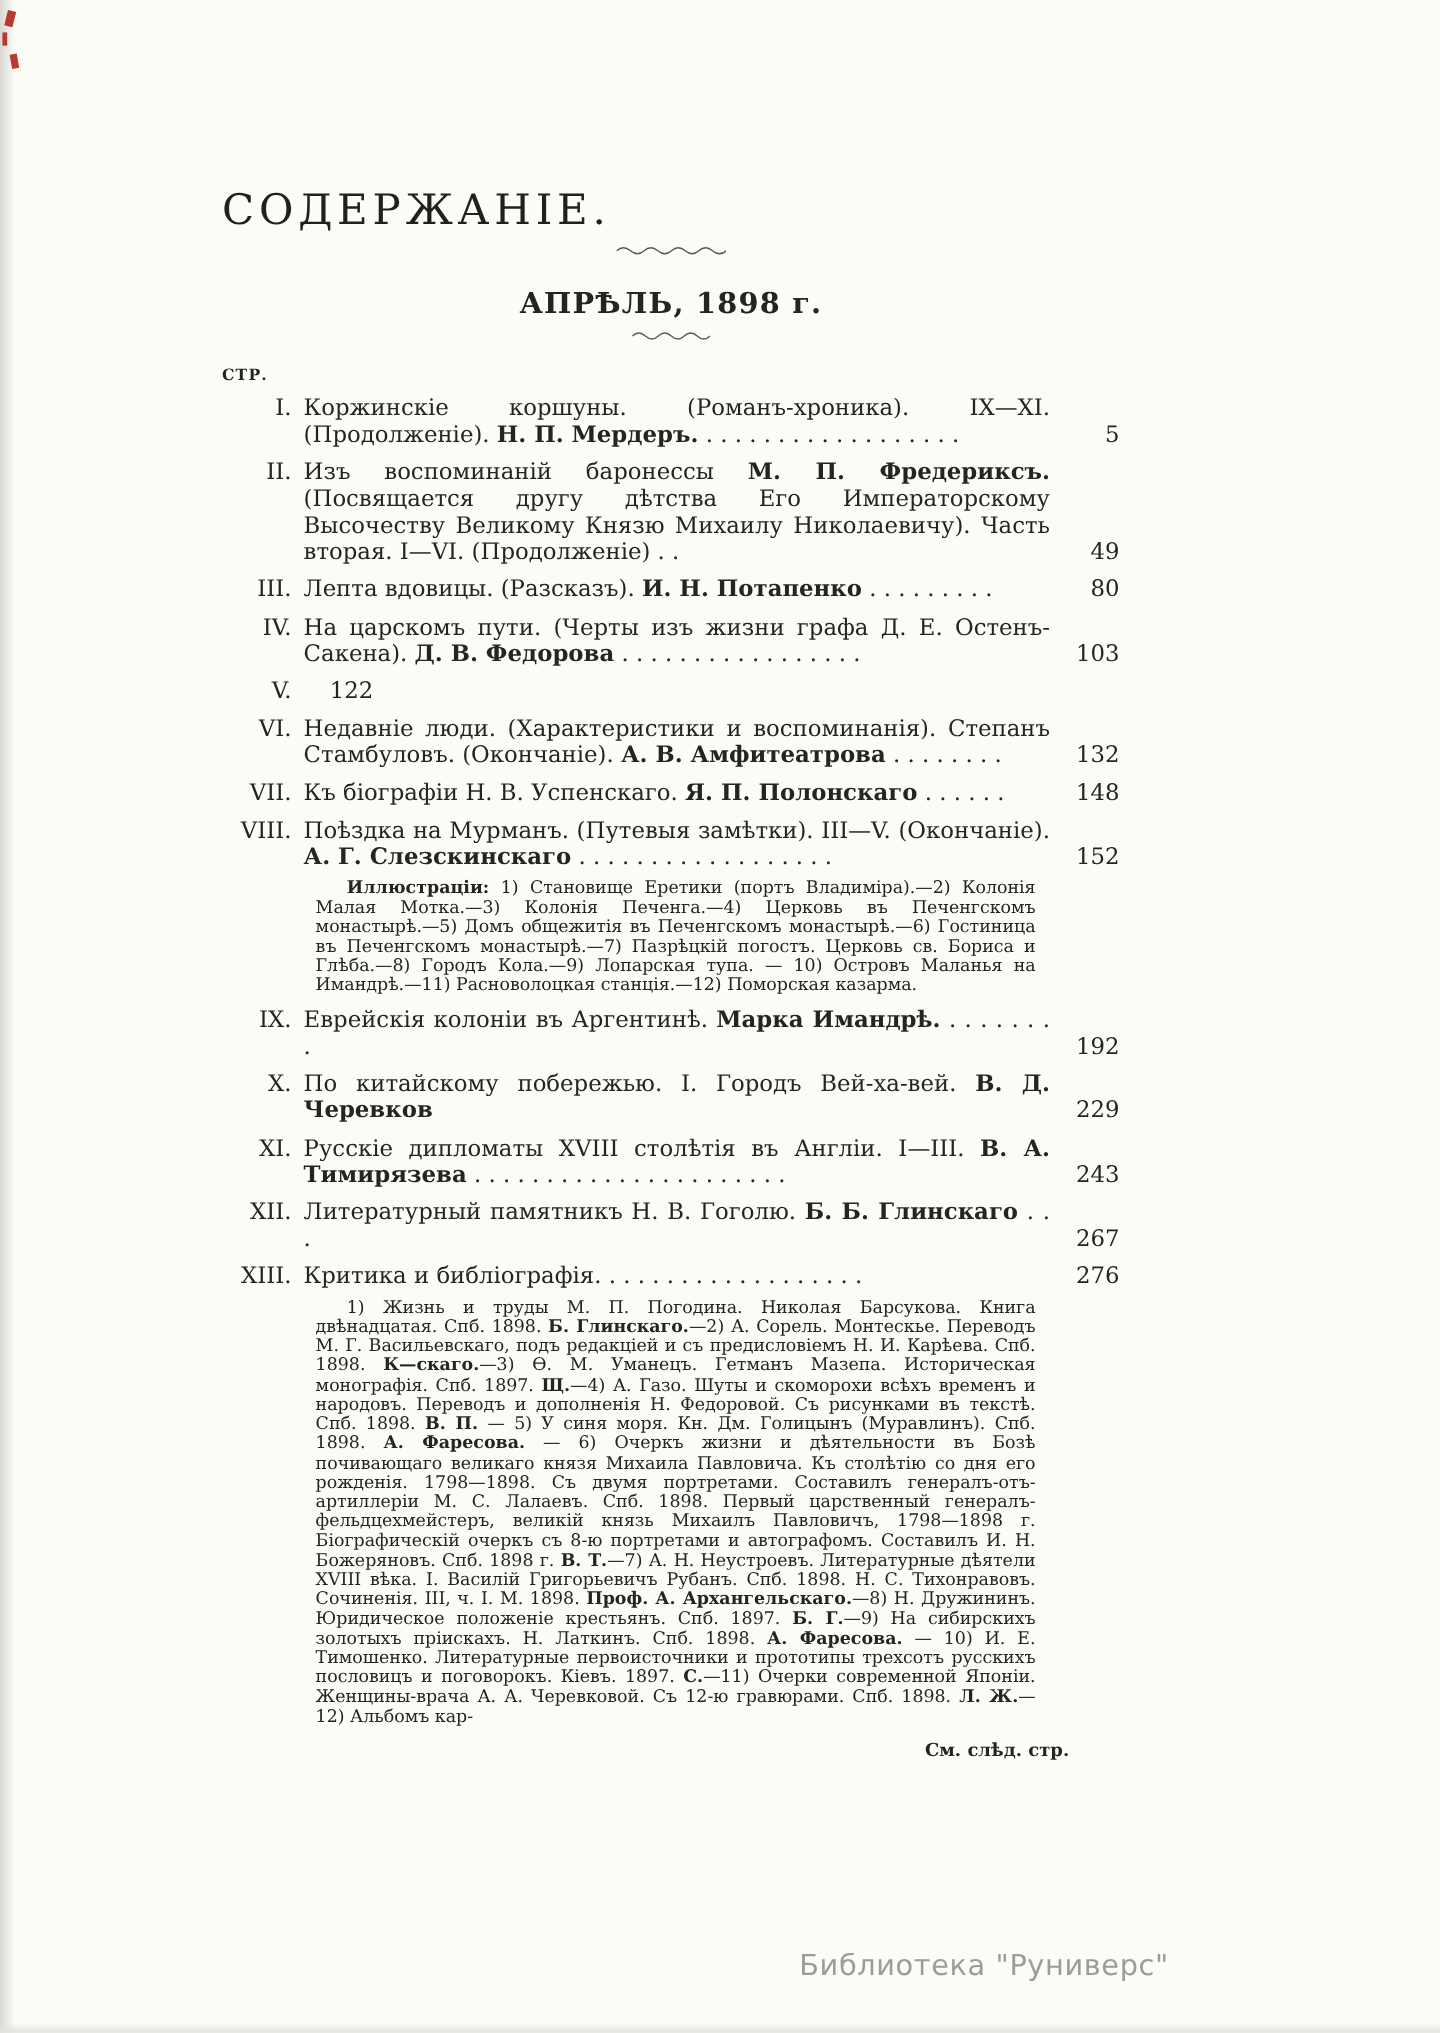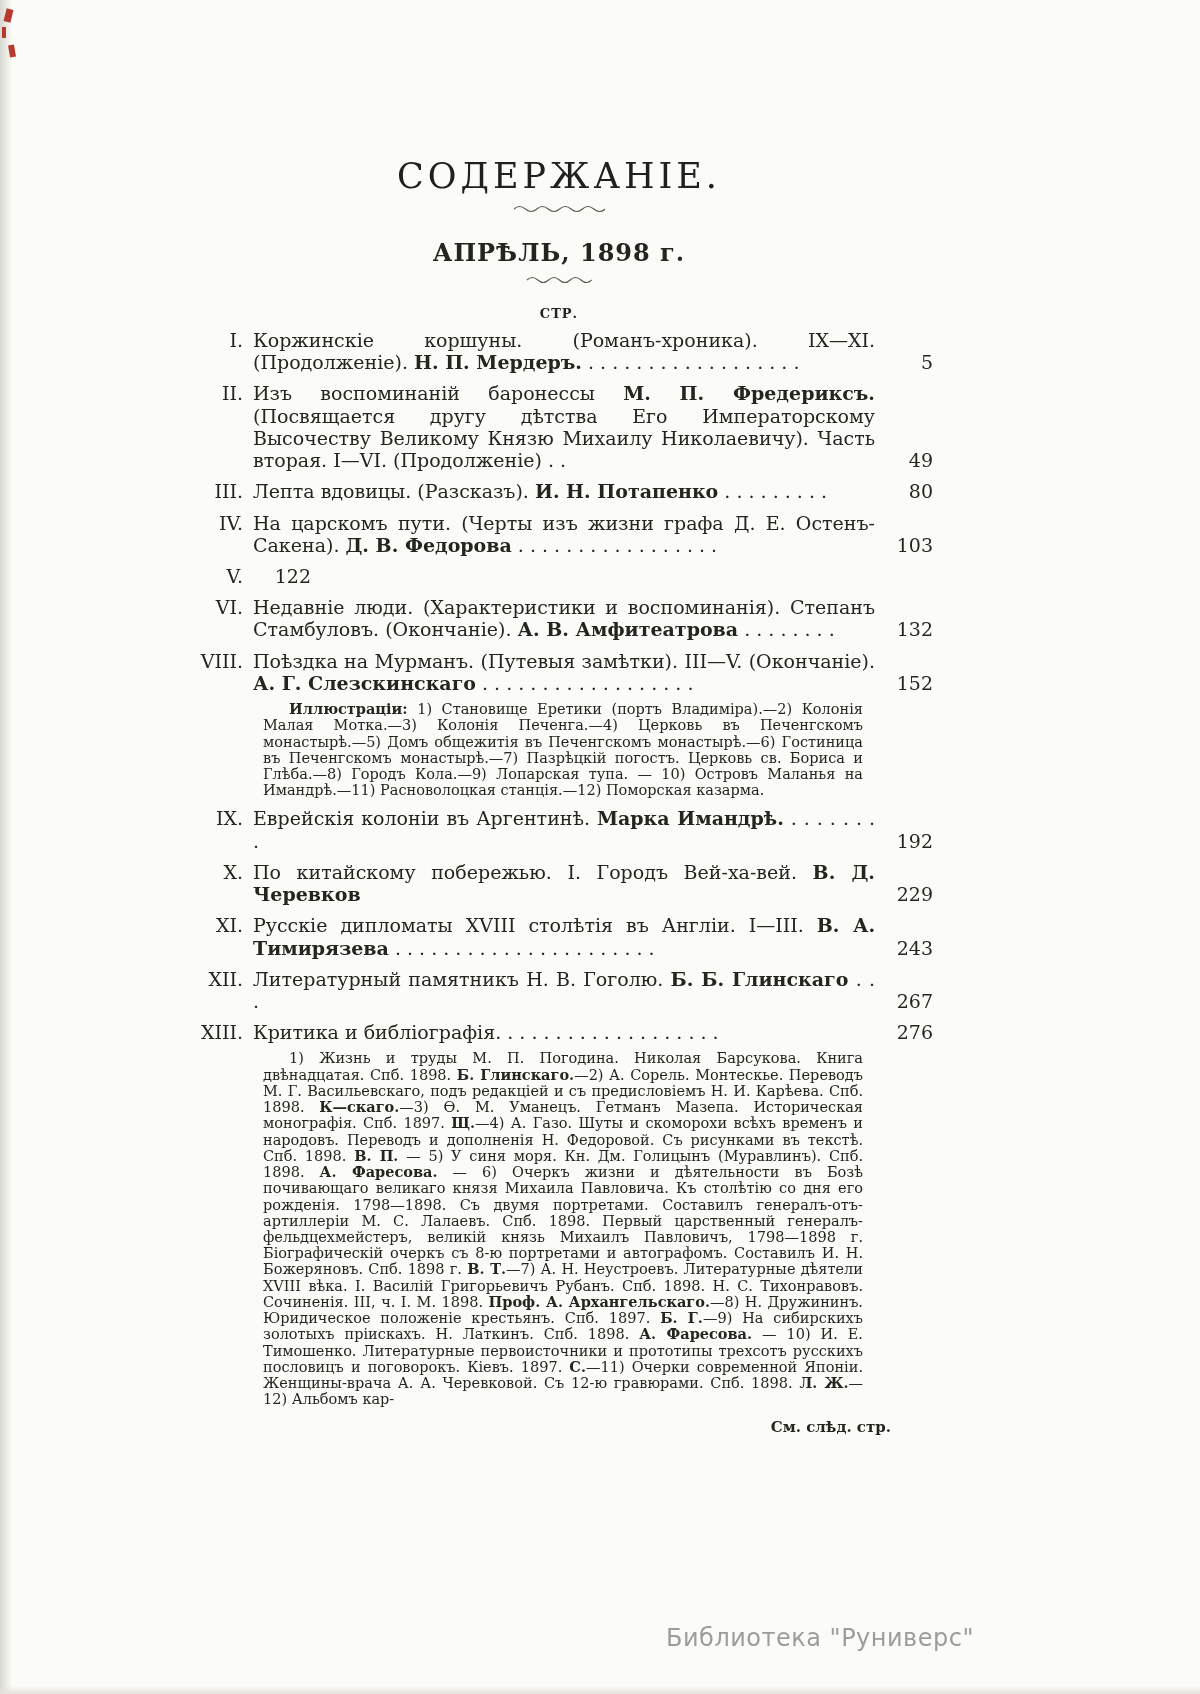--- a/index.html
+++ b/index.html
@@ -13,24 +13,24 @@
     background:linear-gradient(to right,#d8d7d1,rgba(216,215,209,0));}
   .page-edge-bottom{position:absolute;left:0;bottom:0;width:100%;height:8px;
     background:linear-gradient(to top,#e3e2dc,rgba(227,226,220,0));}
   .scan-mark{position:absolute;background:#b8392e;}
   .mark1{left:5px;top:9px;width:7px;height:13px;transform:rotate(14deg);}
   .mark2{left:2px;top:27px;width:4px;height:11px;}
   .mark3{left:9px;top:45px;width:6px;height:12px;transform:rotate(-10deg);}
 
   .content{position:absolute;left:185px;top:156px;width:748px;}
 
-  .title{text-align:center;font-size:35px;letter-spacing:4px;font-weight:400;color:#21201c;}
+  .title{font-size:35px;letter-spacing:4px;font-weight:400;color:#21201c;}
   .orn{display:block;margin:8px auto 0 auto;}
   .subtitle{text-align:center;font-size:24px;font-weight:700;margin-top:24px;letter-spacing:1px;}
-  .str-header{text-align:center;font-size:13px;font-weight:700;letter-spacing:1px;margin-top:22px;line-height:1;}
+  .str-header{text-align:left;font-size:13px;font-weight:700;letter-spacing:1px;margin-top:22px;line-height:1;}
 
   .toc{margin-top:2px;}
   .entry{display:flex;align-items:flex-end;margin-top:9px;font-size:19px;line-height:1.17;}
   .num{width:58px;flex:none;text-align:right;padding-right:10px;align-self:flex-start;}
   .ebody{flex:1;text-align:justify;}
   .pg{width:58px;flex:none;text-align:right;}
   .bold{font-weight:700;}
   .note{margin:7px 0 3px 78px;width:600px;font-size:14.5px;line-height:1.12;
     text-align:justify;text-indent:26px;}
 
@@ -88,20 +88,25 @@
       <div class="entry">
         <div class="num">V.</div>
         <div class="pg">122</div>
       </div>
       <div class="entry">
         <div class="num">VI.</div>
         <div class="ebody"><span>Недавніе люди. (Характеристики и воспоминанія). Степанъ Стамбуловъ. (Окончаніе). </span><span class="bold">А. В. Амфитеатрова</span><span> . . . . . . . .</span></div>
         <div class="pg">132</div>
       </div>
       <div class="entry">
+        <div class="num">VII.</div>
+        <div class="ebody"><span>Къ біографіи Н. В. Успенскаго. </span><span class="bold">Я. П. Полонскаго</span><span> . . . . . .</span></div>
+        <div class="pg">148</div>
+      </div>
+      <div class="entry">
         <div class="num">VIII.</div>
         <div class="ebody"><span>Поѣздка на Мурманъ. (Путевыя замѣтки). III—V. (Окончаніе). </span><span class="bold">А. Г. Слезскинскаго</span><span> . . . . . . . . . . . . . . . . . .</span></div>
         <div class="pg">152</div>
       </div>
       <div class="note"><span class="bold">Иллюстраціи:</span><span> 1) Становище Еретики (портъ Владиміра).—2) Колонія Малая Мотка.—3) Колонія Печенга.—4) Церковь въ Печенгскомъ монастырѣ.—5) Домъ общежитія въ Печенгскомъ монастырѣ.—6) Гостиница въ Печенгскомъ монастырѣ.—7) Пазрѣцкій погостъ. Церковь св. Бориса и Глѣба.—8) Городъ Кола.—9) Лопарская тупа. — 10) Островъ Маланья на Имандрѣ.—11) Расноволоцкая станція.—12) Поморская казарма.</span></div>
       <div class="entry">
         <div class="num">IX.</div>
         <div class="ebody"><span>Еврейскія колоніи въ Аргентинѣ. </span><span class="bold">Марка Имандрѣ.</span><span> . . . . . . . .</span></div>
         <div class="pg">192</div>
       </div>

